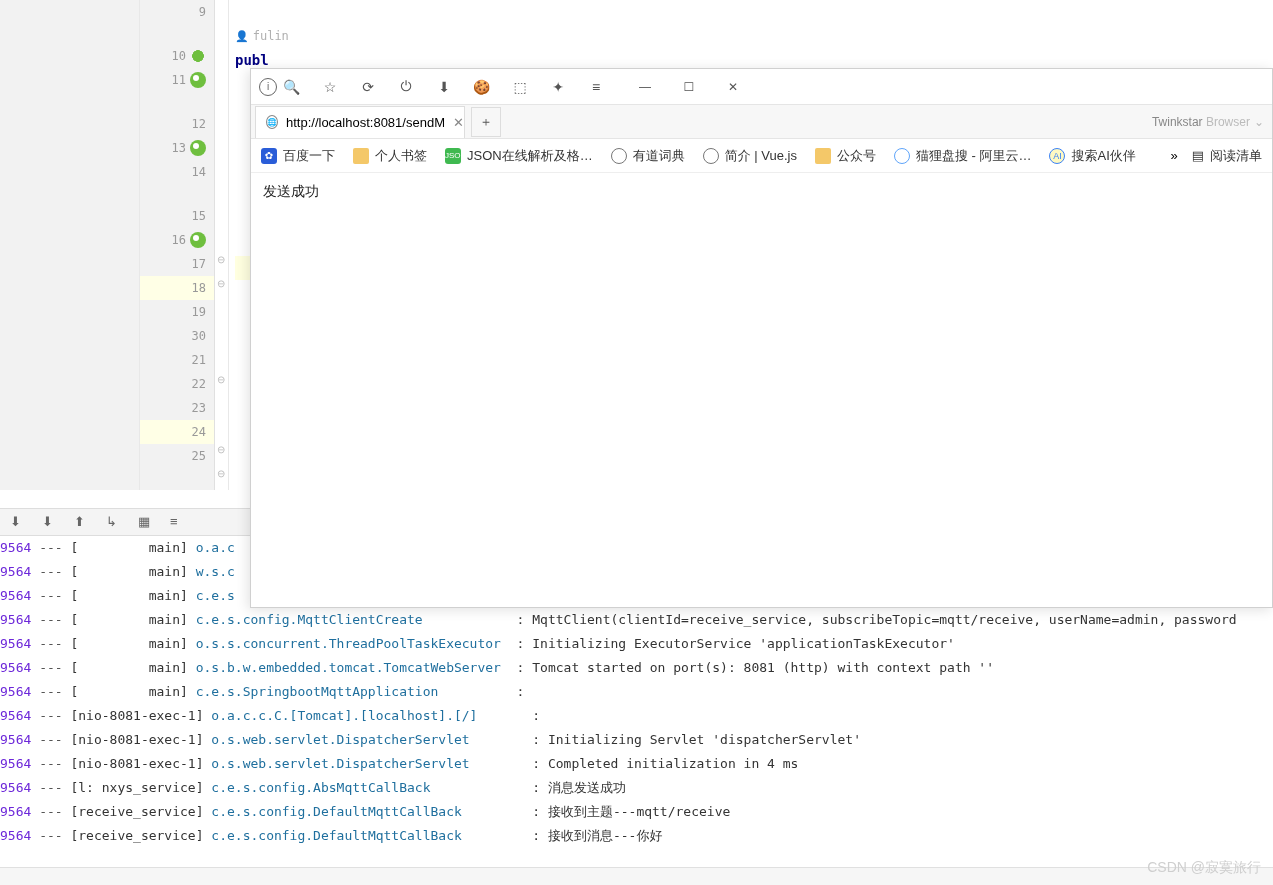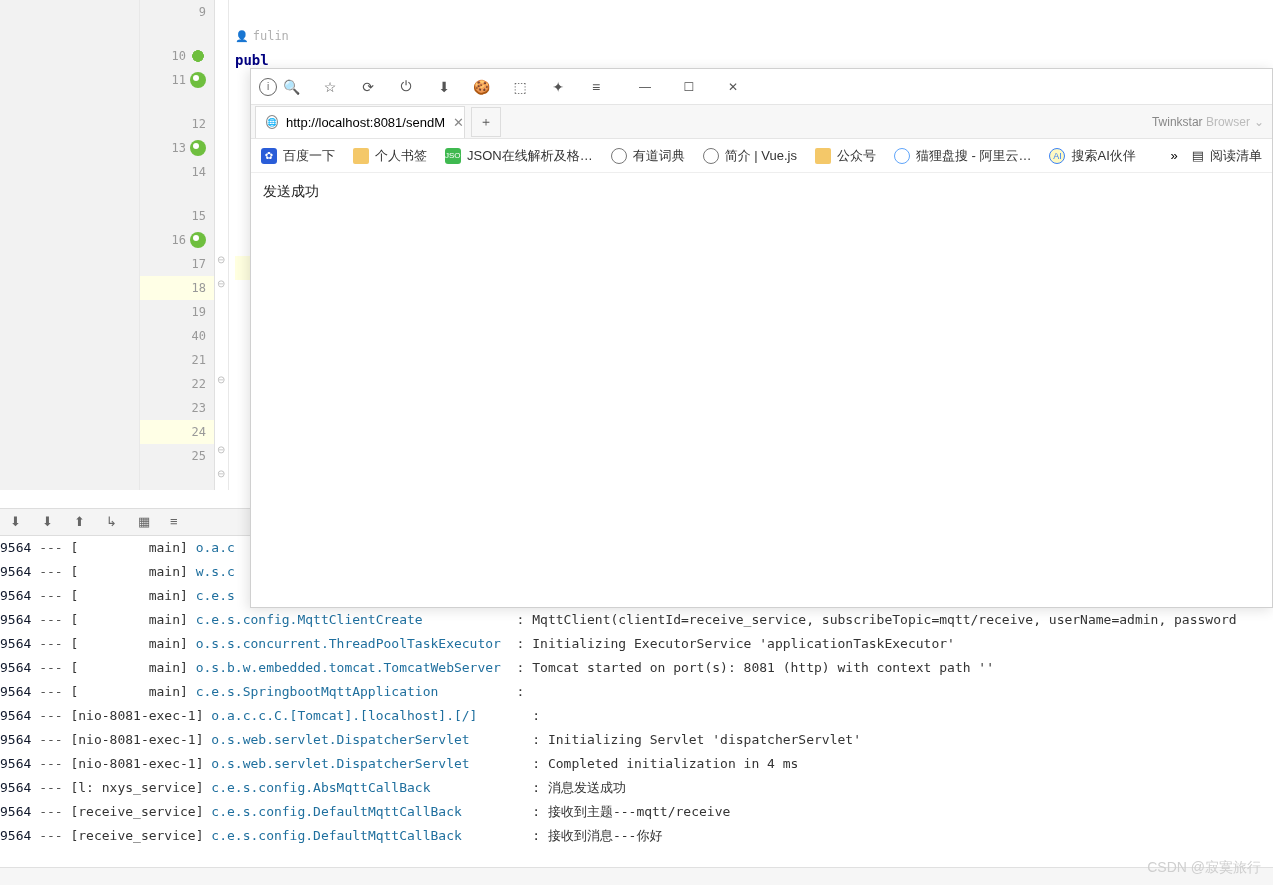--- a/index.html
+++ b/index.html
@@ -26,21 +26,21 @@
 .anno { color:#9e880d; }
 .kw { color:#000080; font-weight:bold; }
 
 
 .console-tb { position:absolute; top:508px; left:0; width:250px; height:28px; background:#f4f4f4; border-top:1px solid #ddd; border-bottom:1px solid #ddd; display:flex; align-items:center; gap:16px; padding-left:10px; }
 .tb-icon { width:16px; height:16px; color:#666; cursor:pointer; }
 
 
 .console { position:absolute; top:536px; left:0; width:1273px; height:320px; background:#fff; font-family:Consolas, monospace; font-size:13px; line-height:24px; overflow:hidden; }
 .log-row { display:flex; white-space:pre; }
-.tid { color:#0f172a; }
+.tid { color:#6d28d9; }
 .sep { color:#555; }
 .thread { color:#333; }
 .logger { color:#1f6f9e; }
 .colon { color:#333; }
 .msg { color:#333; }
 
 
 .status-bar { position:absolute; bottom:0; left:0; width:1273px; height:18px; background:#f6f6f6; border-top:1px solid #e0e0e0; }
 
 
@@ -119,21 +119,21 @@
     <div class="gutter-row">
         <span class="line-no">17</span>
       </div>
     <div class="gutter-row selected">
         <span class="line-no">18</span>
       </div>
     <div class="gutter-row">
         <span class="line-no">19</span>
       </div>
     <div class="gutter-row">
-        <span class="line-no">40</span>
+        <span class="line-no">30</span>
       </div>
     <div class="gutter-row">
         <span class="line-no">21</span>
       </div>
     <div class="gutter-row">
         <span class="line-no">22</span>
       </div>
     <div class="gutter-row">
         <span class="line-no">23</span>
       </div>

